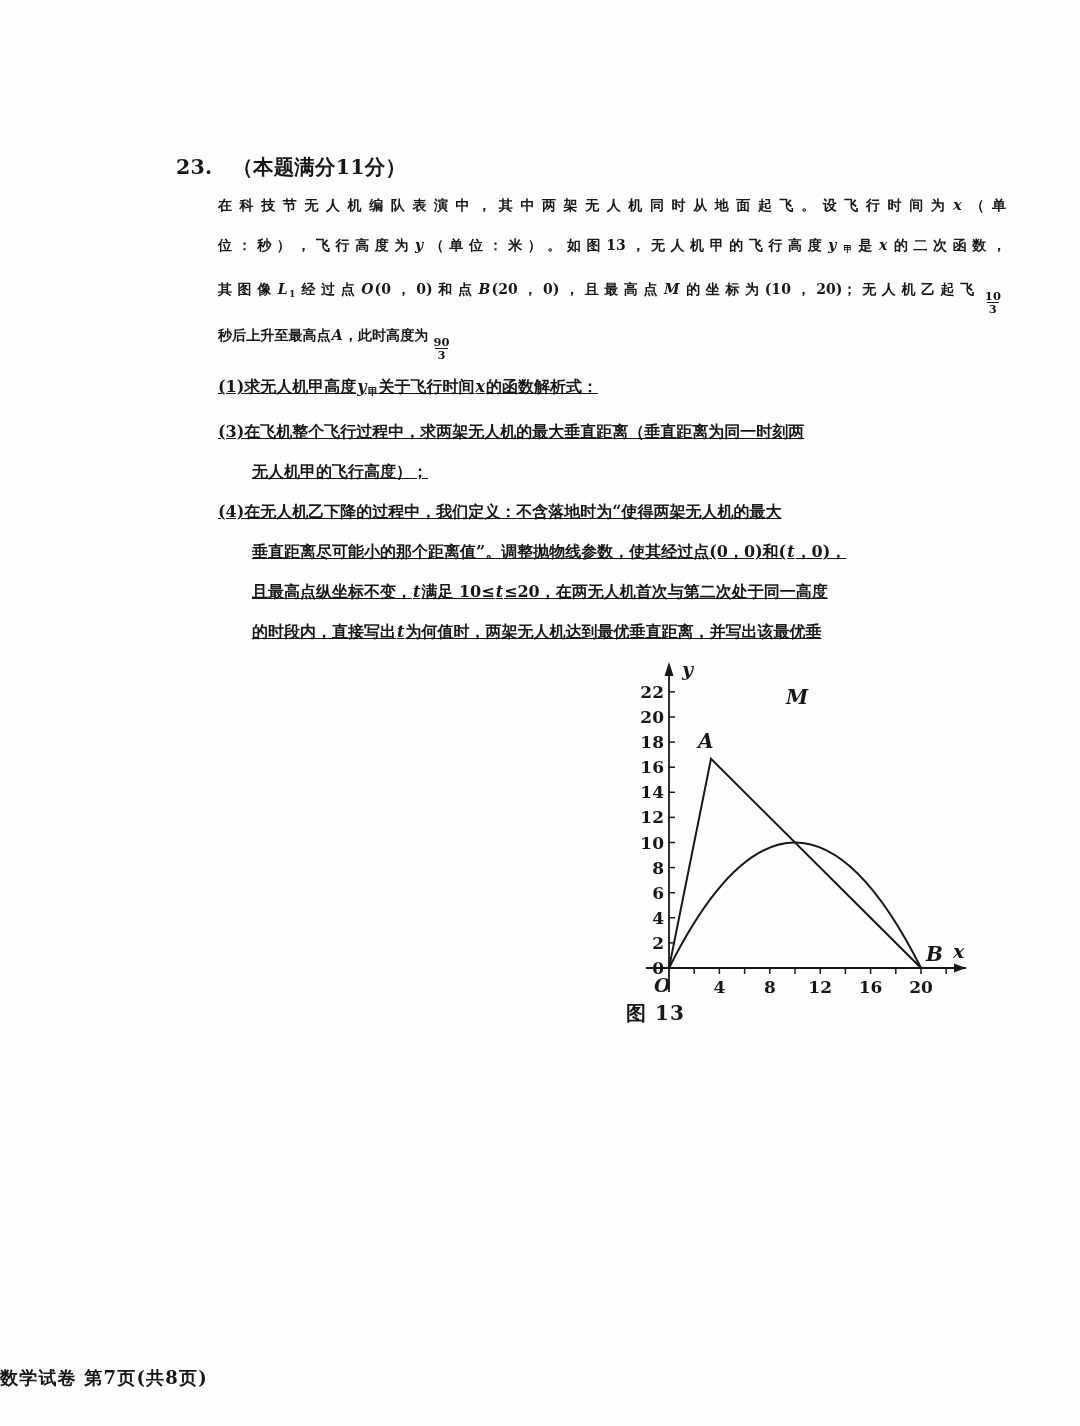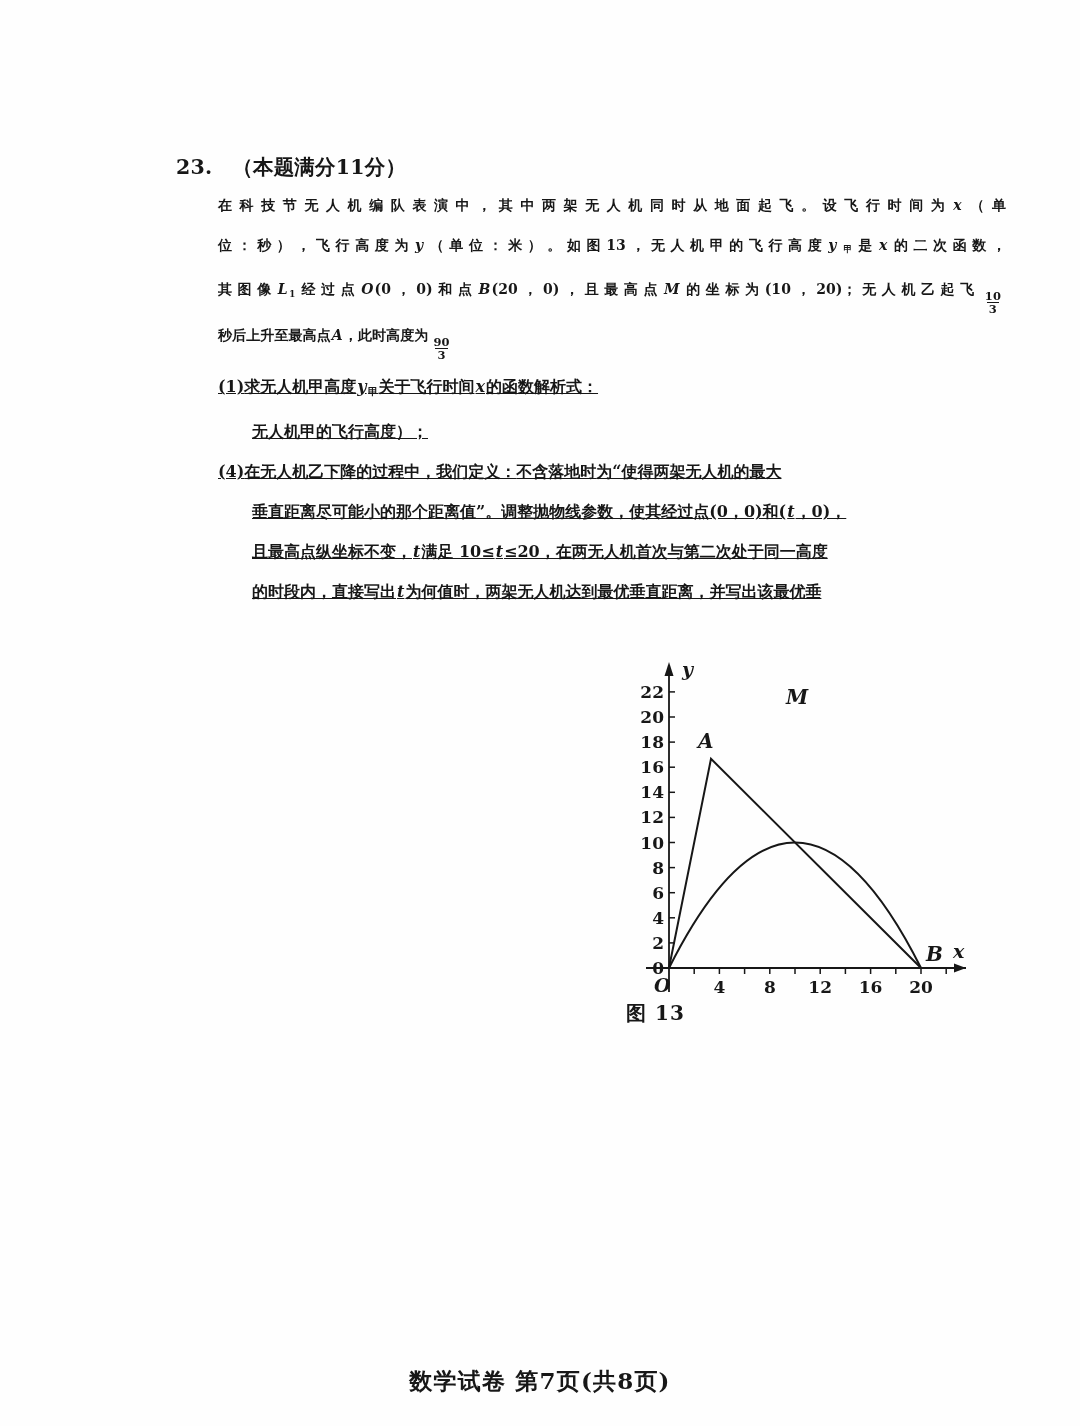--- a/index.html
+++ b/index.html
@@ -113,22 +113,21 @@
     font-weight: 700;
     letter-spacing: 1px;
   }
 
   
   .footer {
     position: absolute;
     left: 0;
     right: 0;
     top: 1366px;
-    text-align: center;
-    font-size: 23px;
+    font-size: 18px;
     font-weight: 700;
     letter-spacing: 1.2px;
   }
 </style>
 </head>
 <body>
 
 <div class="page">
 
   <div class="problem">
@@ -151,20 +150,21 @@
     </div>
 
     <div class="subq-list">
 
       <div class="subq">
         <span class="ln"><span>(1)</span><span>求无人机甲高度</span><span class="mi">y</span><span class="sub">甲</span><span>关于飞行时间</span><span class="mi">x</span><span>的函数解析式：</span></span>
       </div>
 
 
       <div class="subq">
+        <span class="ln"><span>(3)</span><span>在飞机整个飞行过程中，求两架无人机的最大垂直距离（垂直距离为同一时刻两</span></span>
         <span class="ln indent">无人机甲的飞行高度）；</span>
       </div>
 
       <div class="subq">
         <span class="ln"><span>(4)</span><span>在无人机乙下降的过程中，我们定义：</span><span class="bolder">不含落地时</span><span>为“使得两架无人机的最大</span></span>
         <span class="ln indent"><span>垂直距离尽可能小的那个距离值”。调整抛物线参数，使其经过点(0，0)和(</span><span class="mi">t</span><span>，0)，</span></span>
         <span class="ln indent"><span>且最高点纵坐标不变，</span><span class="mi">t</span><span>满足 10≤</span><span class="mi">t</span><span>≤20，在两无人机首次与第二次处于同一高度</span></span>
         <span class="ln indent"><span>的时段内，直接写出</span><span class="mi">t</span><span>为何值时，两架无人机达到最优垂直距离，并写出该最优垂</span></span>
       </div>
 

